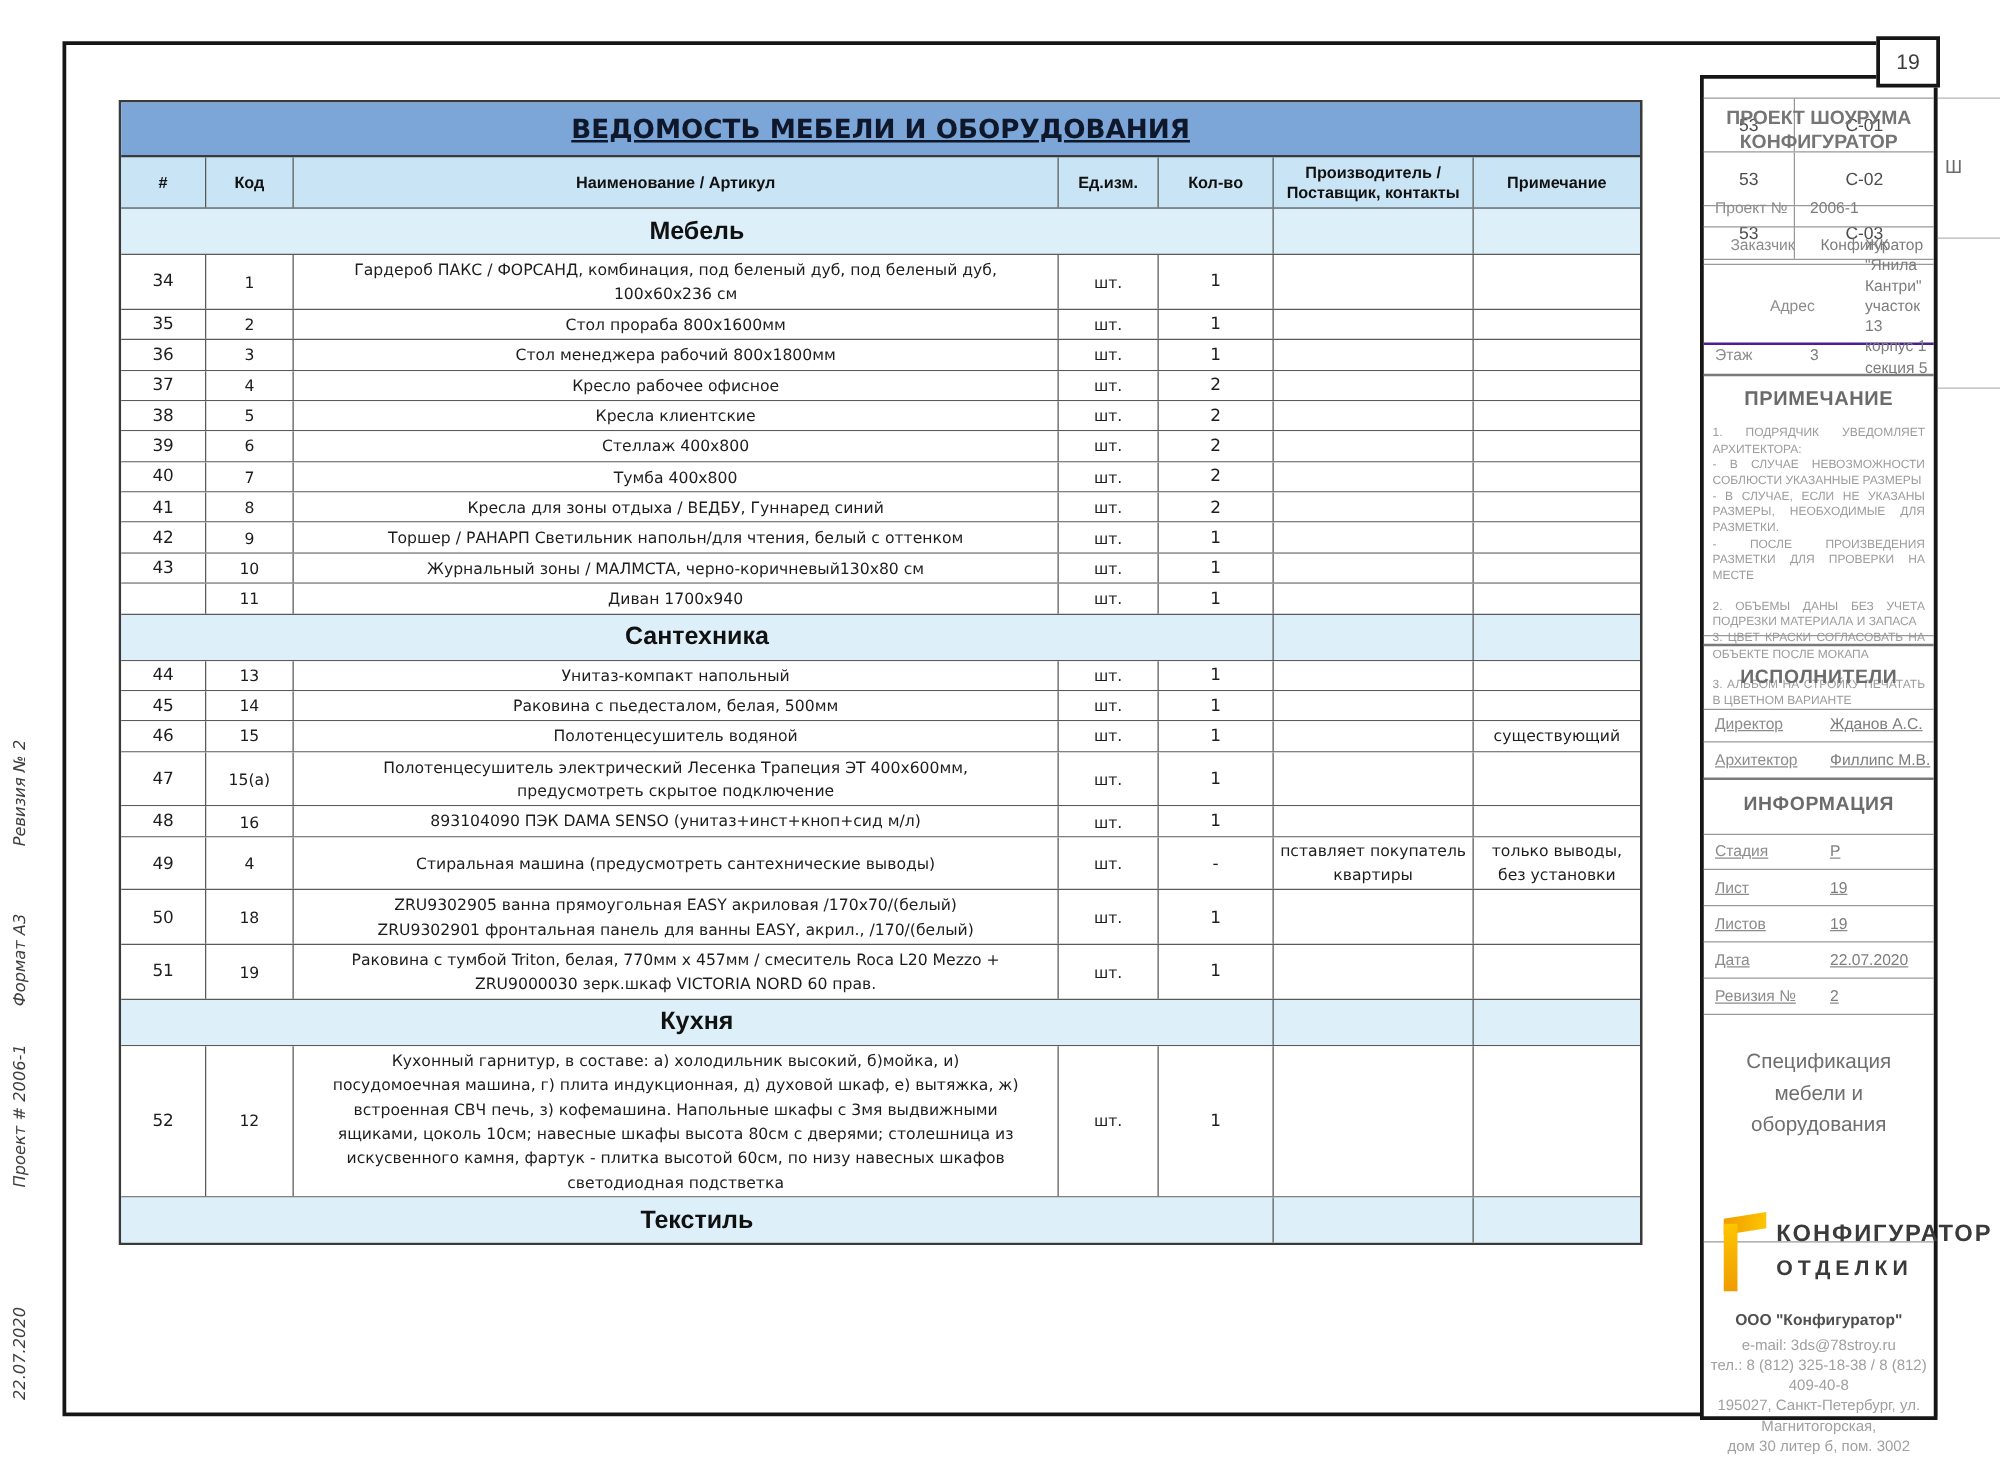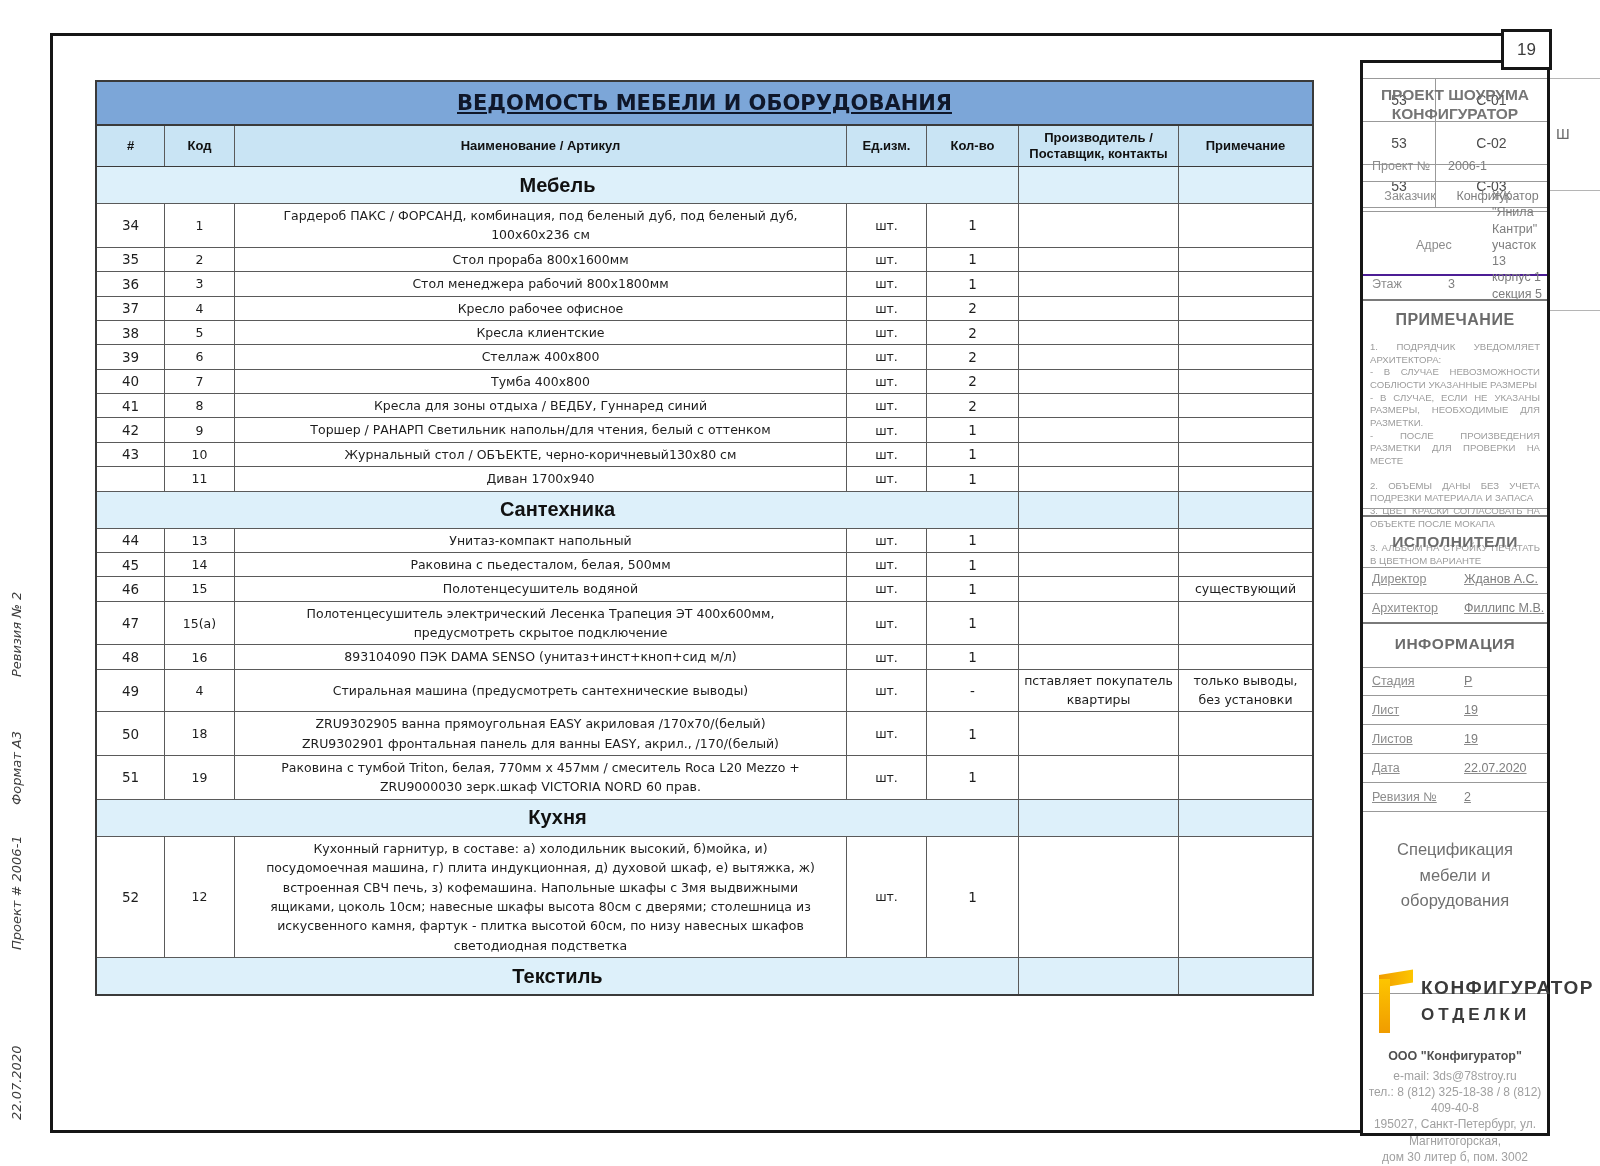--- a/index.html
+++ b/index.html
@@ -213,21 +213,21 @@
           <div class="code">9</div>
           <div class="name">Торшер / РАНАРП Светильник напольн/для чтения, белый с оттенком</div>
           <div class="unit">шт.</div>
           <div class="qty">1</div>
           <div class="mfr"></div>
           <div class="note"></div>
         </div>
         <div class="trow data-row">
           <div class="num">43</div>
           <div class="code">10</div>
-          <div class="name">Журнальный стол / ОБЪЕКТЕ, черно-коричневый130х80 см</div>
+          <div class="name">Журнальный зоны / МАЛМСТА, черно-коричневый130х80 см</div>
           <div class="unit">шт.</div>
           <div class="qty">1</div>
           <div class="mfr"></div>
           <div class="note"></div>
         </div>
         <div class="trow data-row">
           <div class="num"></div>
           <div class="code">11</div>
           <div class="name">Диван 1700х940</div>
           <div class="unit">шт.</div>

